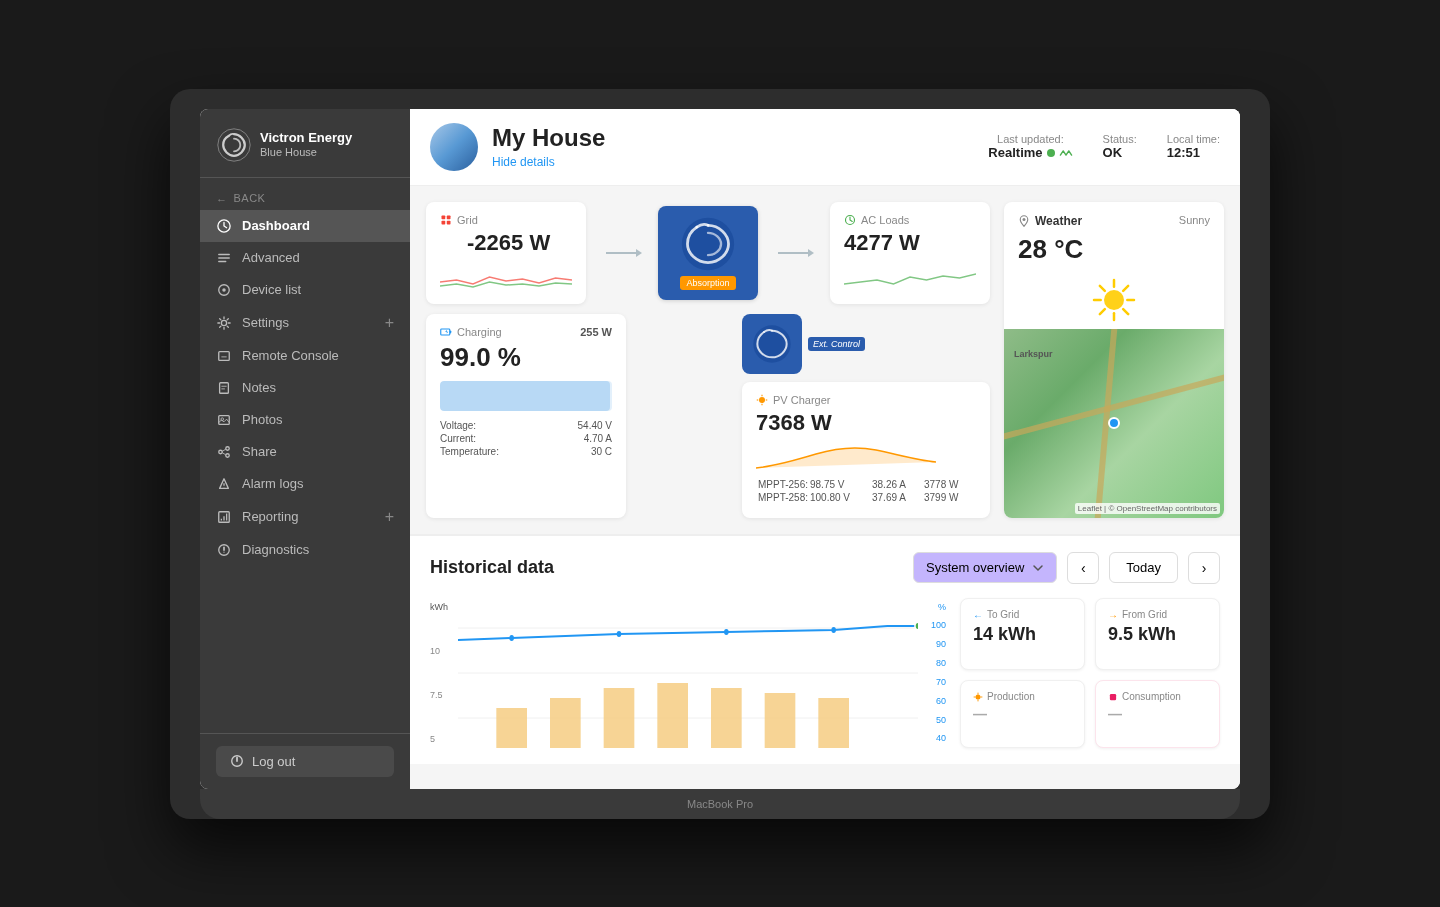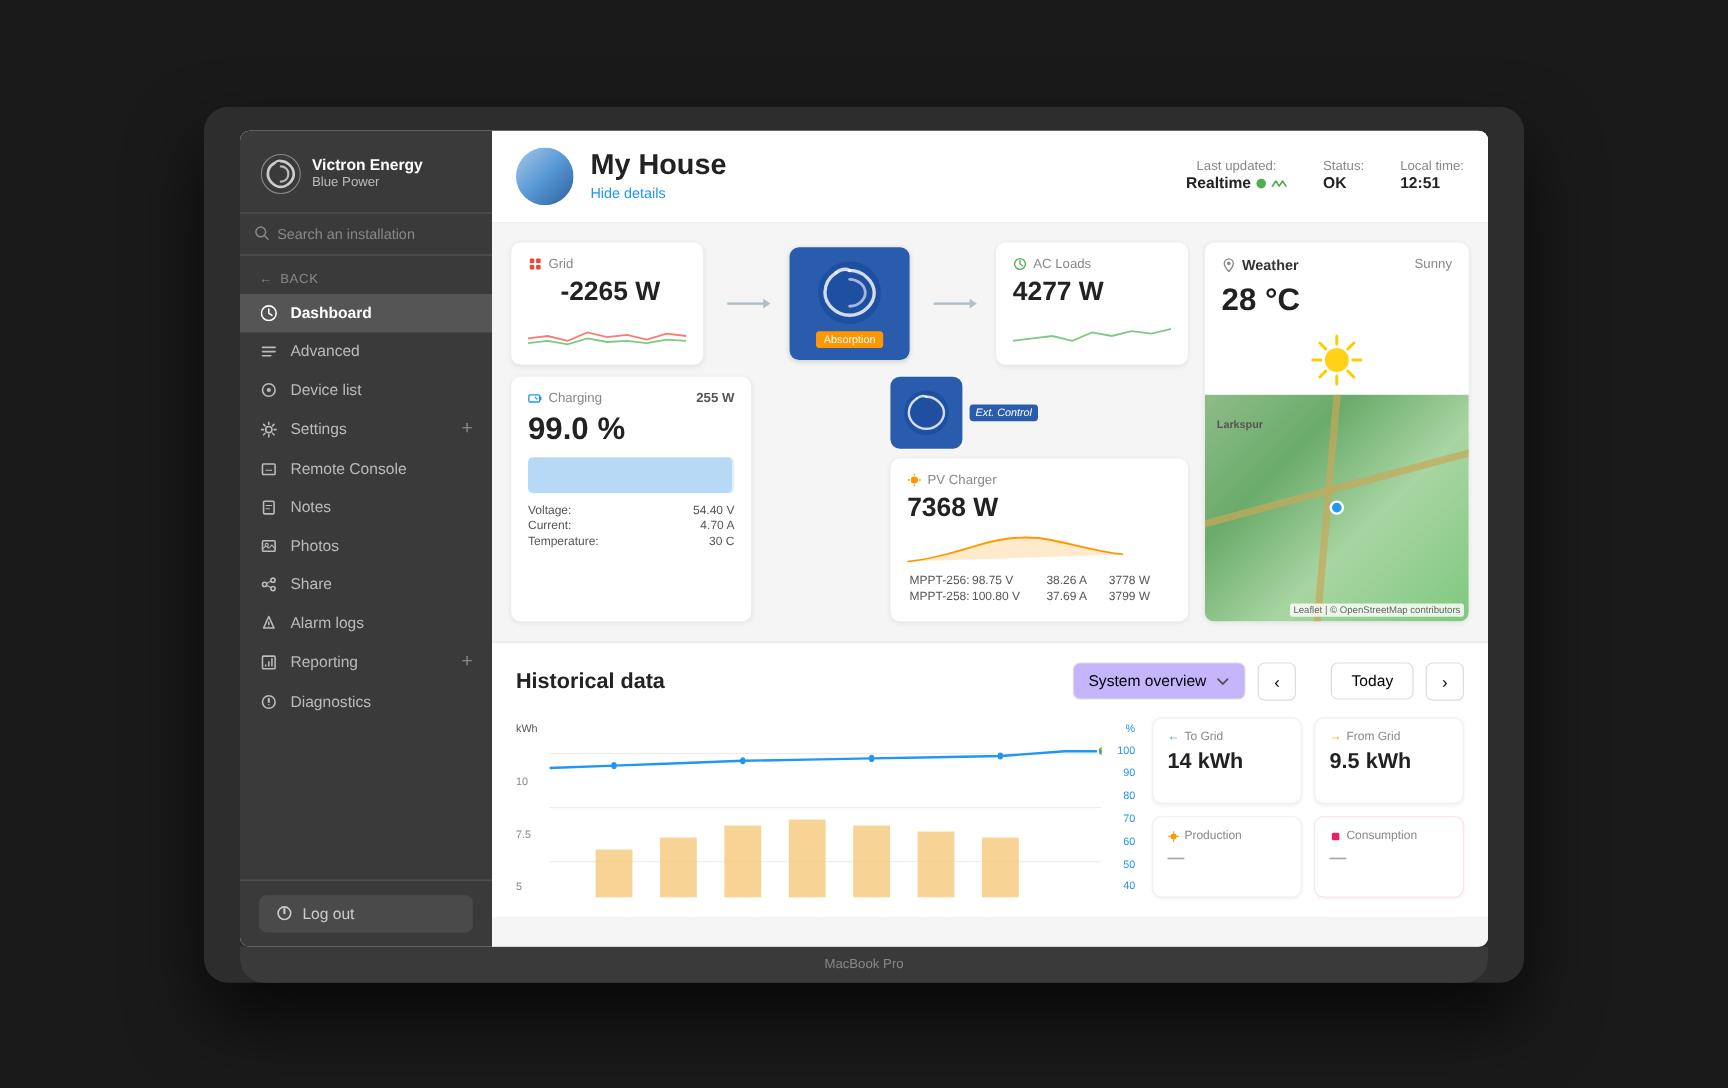--- a/index.html
+++ b/index.html
@@ -391,21 +391,20 @@
       cursor: pointer;
       font-size: 14px;
     }
     .today-btn {
       border: 1px solid #ddd;
       background: #fff;
       border-radius: 6px;
       padding: 7px 16px;
       font-size: 13px;
       cursor: pointer;
-      margin-left: 19px;
     }
     .historical-body {
       display: flex;
       gap: 14px;
     }
     .chart-area {
       flex: 1;
       background: #fff;
       border-radius: 4px;
       position: relative;
@@ -478,33 +477,24 @@
     <div class="sidebar">
       <div class="sidebar-logo">
         <svg class="victron-spiral" viewBox="0 0 40 40">
           <circle cx="20" cy="20" r="18" fill="none" stroke="#888" stroke-width="1"></circle>
           <path d="M20 8 C26 8, 32 14, 32 20 C32 26, 26 32, 20 32 C14 32, 8 26, 8 20 C8 16, 10 12, 14 10" fill="none" stroke="#ccc" stroke-width="2.5" stroke-linecap="round"></path>
           <path d="M14 10 C16 8, 18 7, 20 8" fill="none" stroke="#ccc" stroke-width="2" stroke-linecap="round"></path>
           <path d="M20 13 C24 13, 27 16, 27 20 C27 24, 24 27, 20 27" fill="none" stroke="#bbb" stroke-width="2" stroke-linecap="round"></path>
         </svg>
         <div class="logo-text">
           <strong>Victron Energy</strong>
-          <span>Blue Power</span>
+          <span>Blue House</span>
         </div>
       </div>
 
-      <div class="sidebar-search">
-        <div class="search-box">
-          <svg width="13" height="13" viewBox="0 0 16 16">
-            <circle cx="6.5" cy="6.5" r="5" fill="none" stroke="#888" stroke-width="1.5"></circle>
-            <line x1="10.5" y1="10.5" x2="14" y2="14" stroke="#888" stroke-width="1.5" stroke-linecap="round"></line>
-          </svg>
-          <span>Search an installation</span>
-        </div>
-      </div>
 
       <div class="sidebar-nav">
         <div class="nav-back">
           <span>←</span>
           <span>BACK</span>
         </div>
 
         <div class="nav-item active">
           <span class="nav-icon">
             <svg width="14" height="14" viewBox="0 0 16 16">

